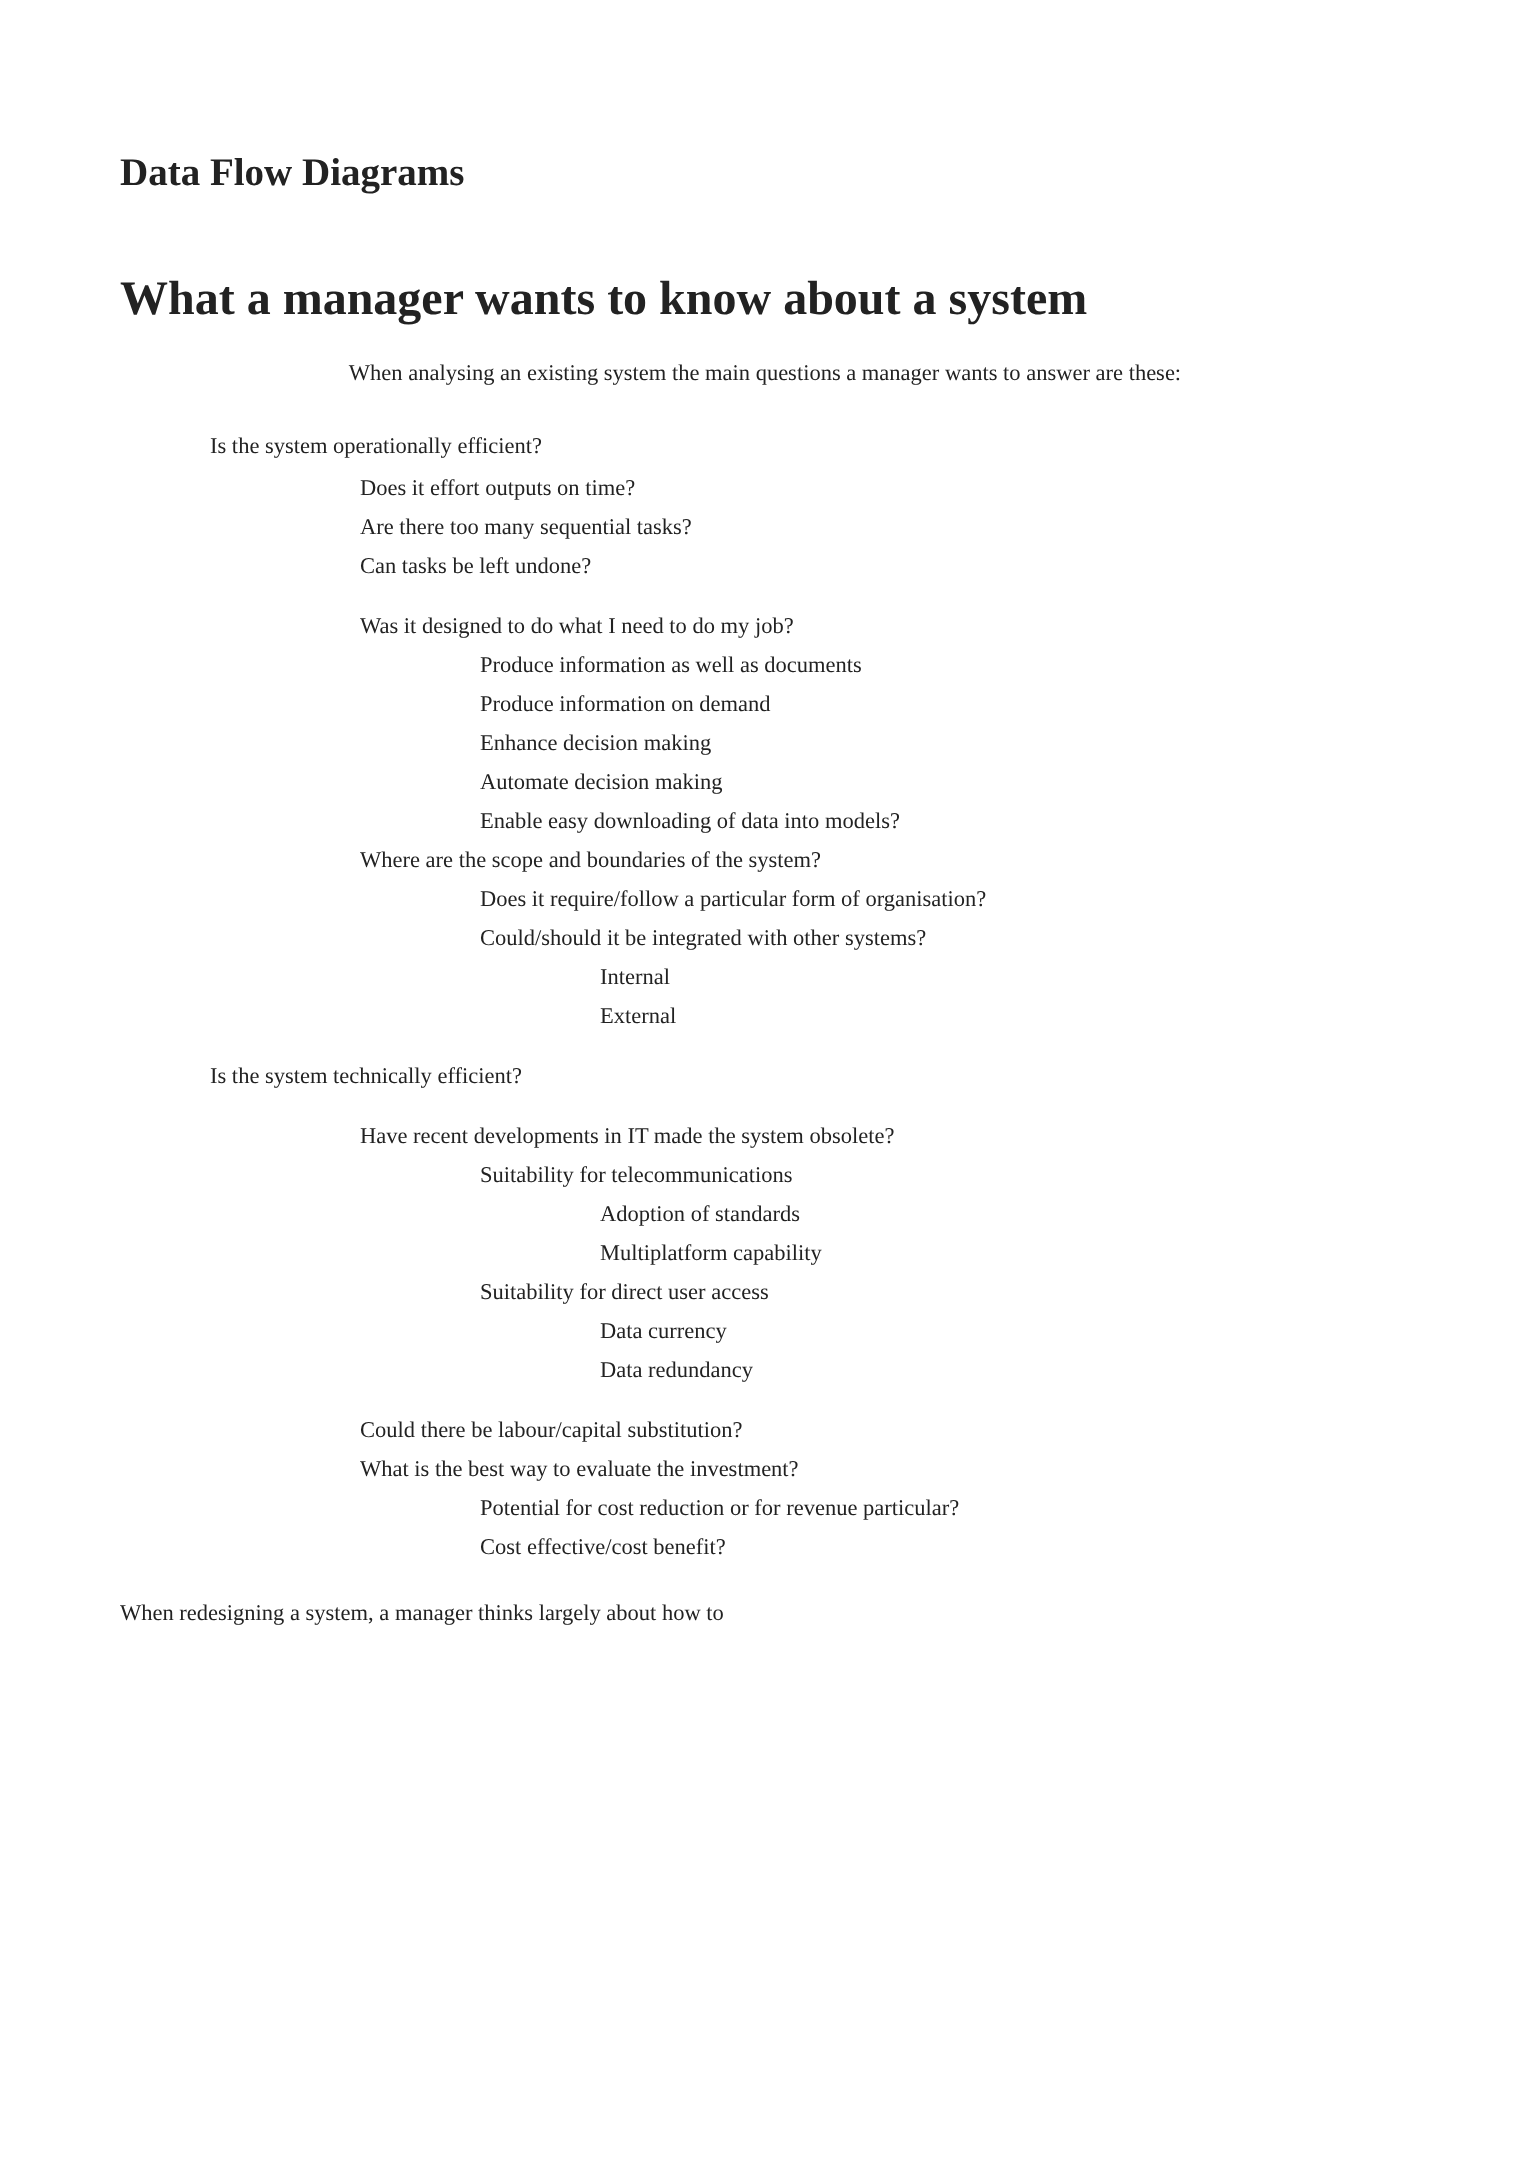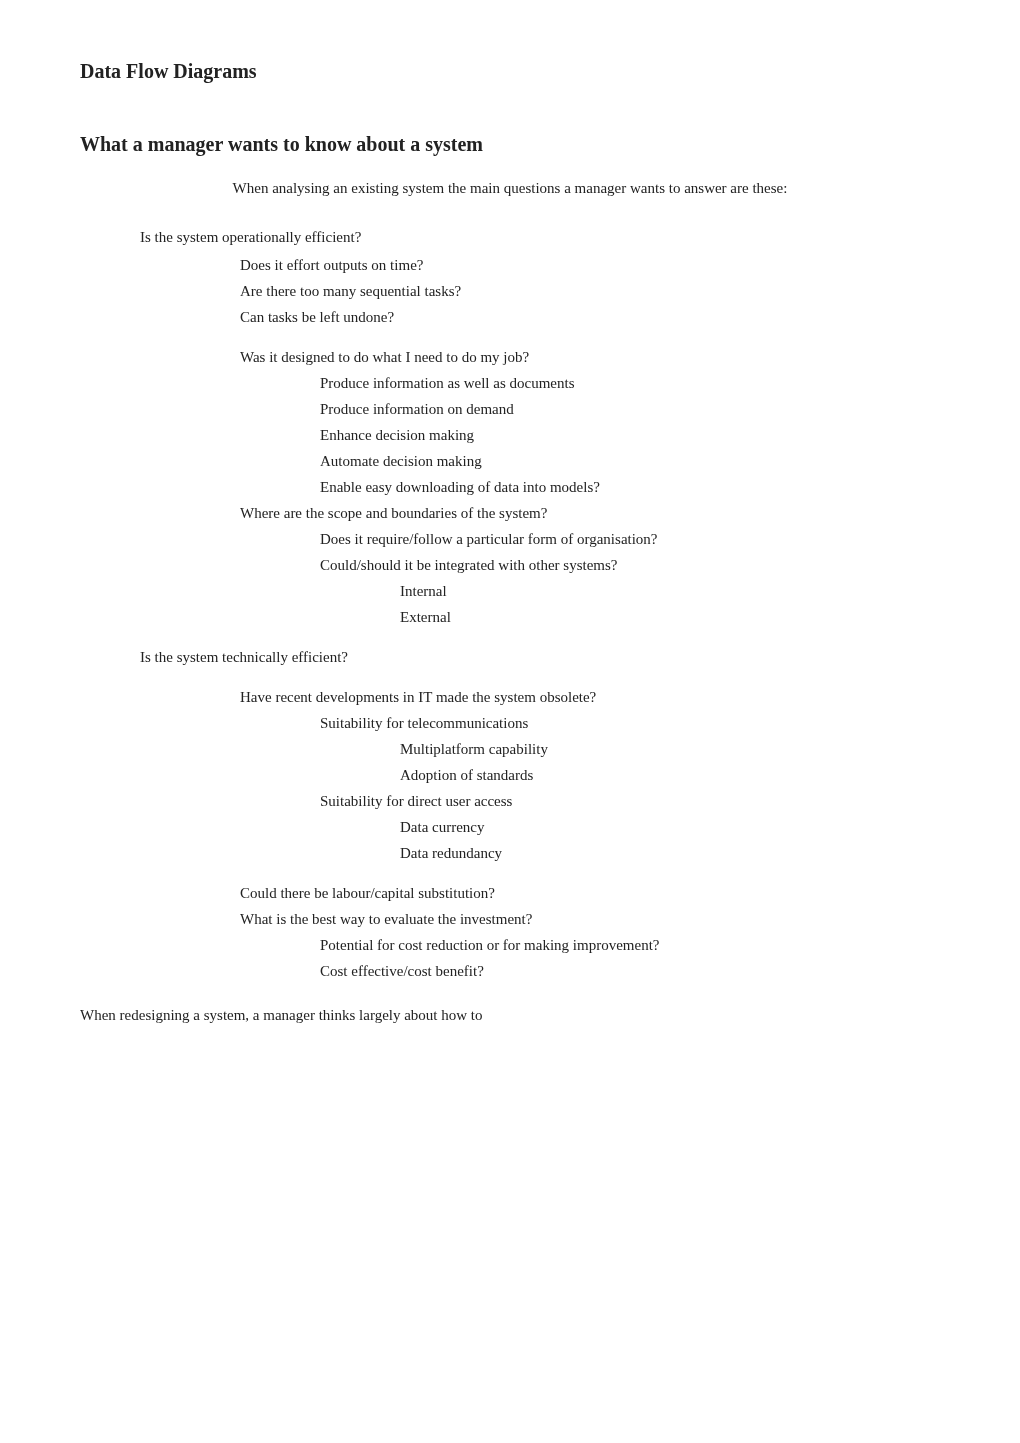--- a/index.html
+++ b/index.html
@@ -12,28 +12,29 @@
       background: #ffffff;
       font-family: Georgia, 'Times New Roman', serif;
       font-size: 15px;
       color: #222222;
       width: 1020px;
       min-height: 1443px;
       padding: 60px 80px;
     }
 
     .page-title {
-      font-size: 20px;
+      font-size: 26px;
       font-weight: bold;
       margin-bottom: 50px;
       font-family: Georgia, serif;
+      margin-top: 40px;
     }
 
     .section-title {
-      font-size: 20px;
+      font-size: 32px;
       font-weight: bold;
       margin-bottom: 20px;
       font-family: Georgia, serif;
     }
 
     .intro-text {
       margin-bottom: 25px;
       line-height: 1.6;
       text-align: center;
     }
@@ -88,24 +89,24 @@
     <div class="level-2">Automate decision making</div>
     <div class="level-2">Enable easy downloading of data into models?</div>
     <div class="level-1">Where are the scope and boundaries of the system?</div>
     <div class="level-2">Does it require/follow a particular form of organisation?</div>
     <div class="level-2">Could/should it be integrated with other systems?</div>
     <div class="level-3">Internal</div>
     <div class="level-3">External</div>
     <div class="level-0" style="margin-top: 16px;">Is the system technically efficient?</div>
     <div class="level-1" style="margin-top: 16px;">Have recent developments in IT made the system obsolete?</div>
     <div class="level-2">Suitability for telecommunications</div>
+    <div class="level-3">Adoption of standards</div>
     <div class="level-3">Multiplatform capability</div>
-    <div class="level-3">Adoption of standards</div>
     <div class="level-2">Suitability for direct user access</div>
     <div class="level-3">Data currency</div>
     <div class="level-3">Data redundancy</div>
     <div class="level-1" style="margin-top: 16px;">Could there be labour/capital substitution?</div>
     <div class="level-1">What is the best way to evaluate the investment?</div>
-    <div class="level-2">Potential for cost reduction or for making improvement?</div>
+    <div class="level-2">Potential for cost reduction or for revenue particular?</div>
     <div class="level-2">Cost effective/cost benefit?</div>
   </div>
 
 <p class="bottom-text">When redesigning a system, a manager thinks largely about how to</p>
 
 </body></html>

